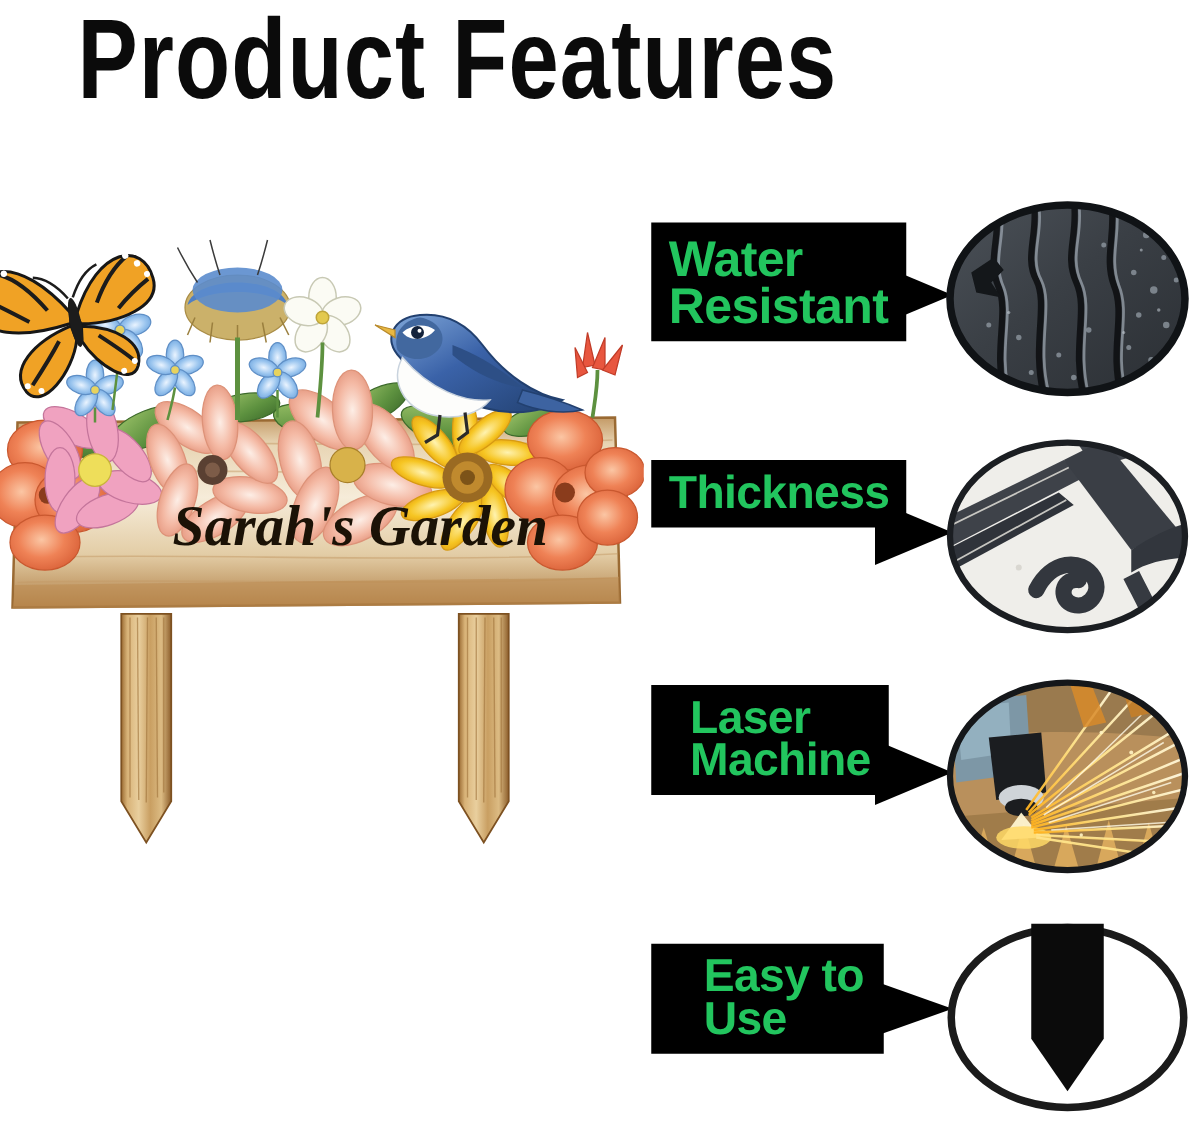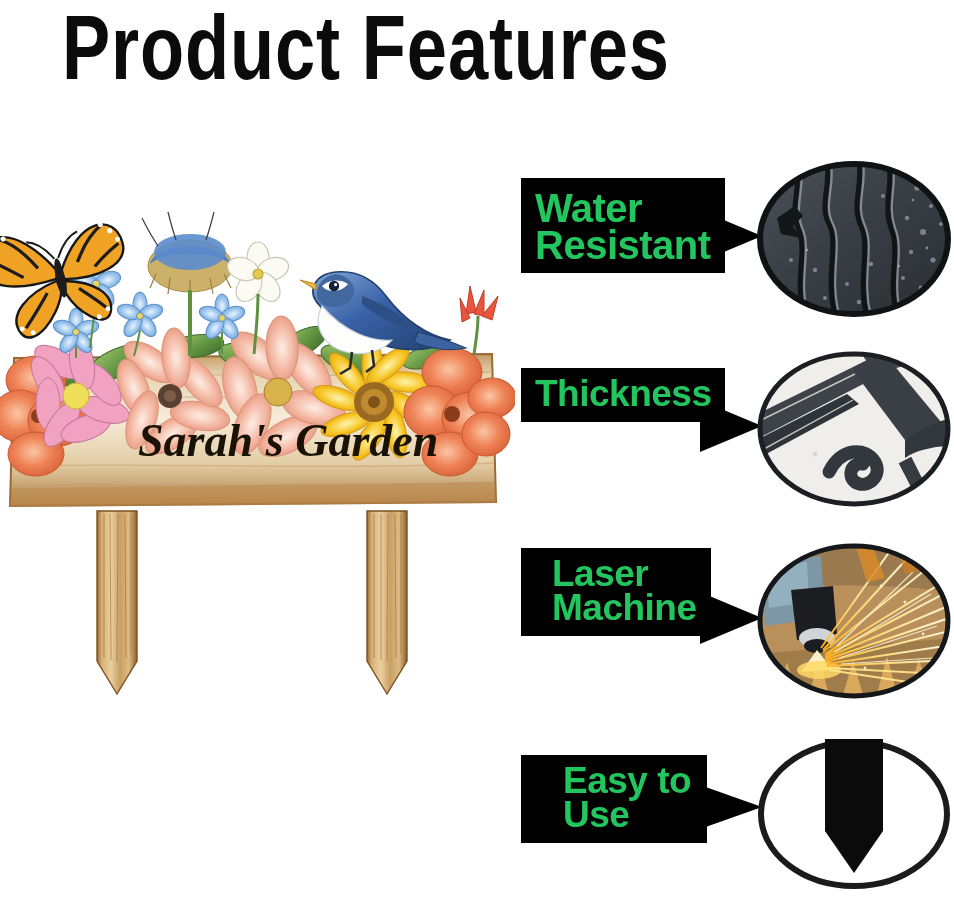--- a/index.html
+++ b/index.html
@@ -20,21 +20,21 @@
     font-size: 84px;
     line-height: 84px;
     letter-spacing: 1px;
     color: #0b0b0b;
     transform: scaleX(0.86) scaleY(1.08);
     transform-origin: left top;
     white-space: nowrap;
   }
 
   
-  .product { position: absolute; left: 0; top: 166px; width: 515px; height: 700px; text-decoration: underline; }
+  .product { position: absolute; left: 0; top: 146px; width: 515px; height: 700px; text-decoration: underline; }
   .product svg { display:block; width:100%; height:100%; }
 
   
   .features { position: absolute; left: 515px; top: 155px; width: 439px; height: 745px; }
   .feature { position: absolute; left: 0; width: 439px; height: 165px; }
   .f0 { top: 5px; }
   .f1 { top: 195px; }
   .f2 { top: 385px; }
   .f3 { top: 578px; }
 

